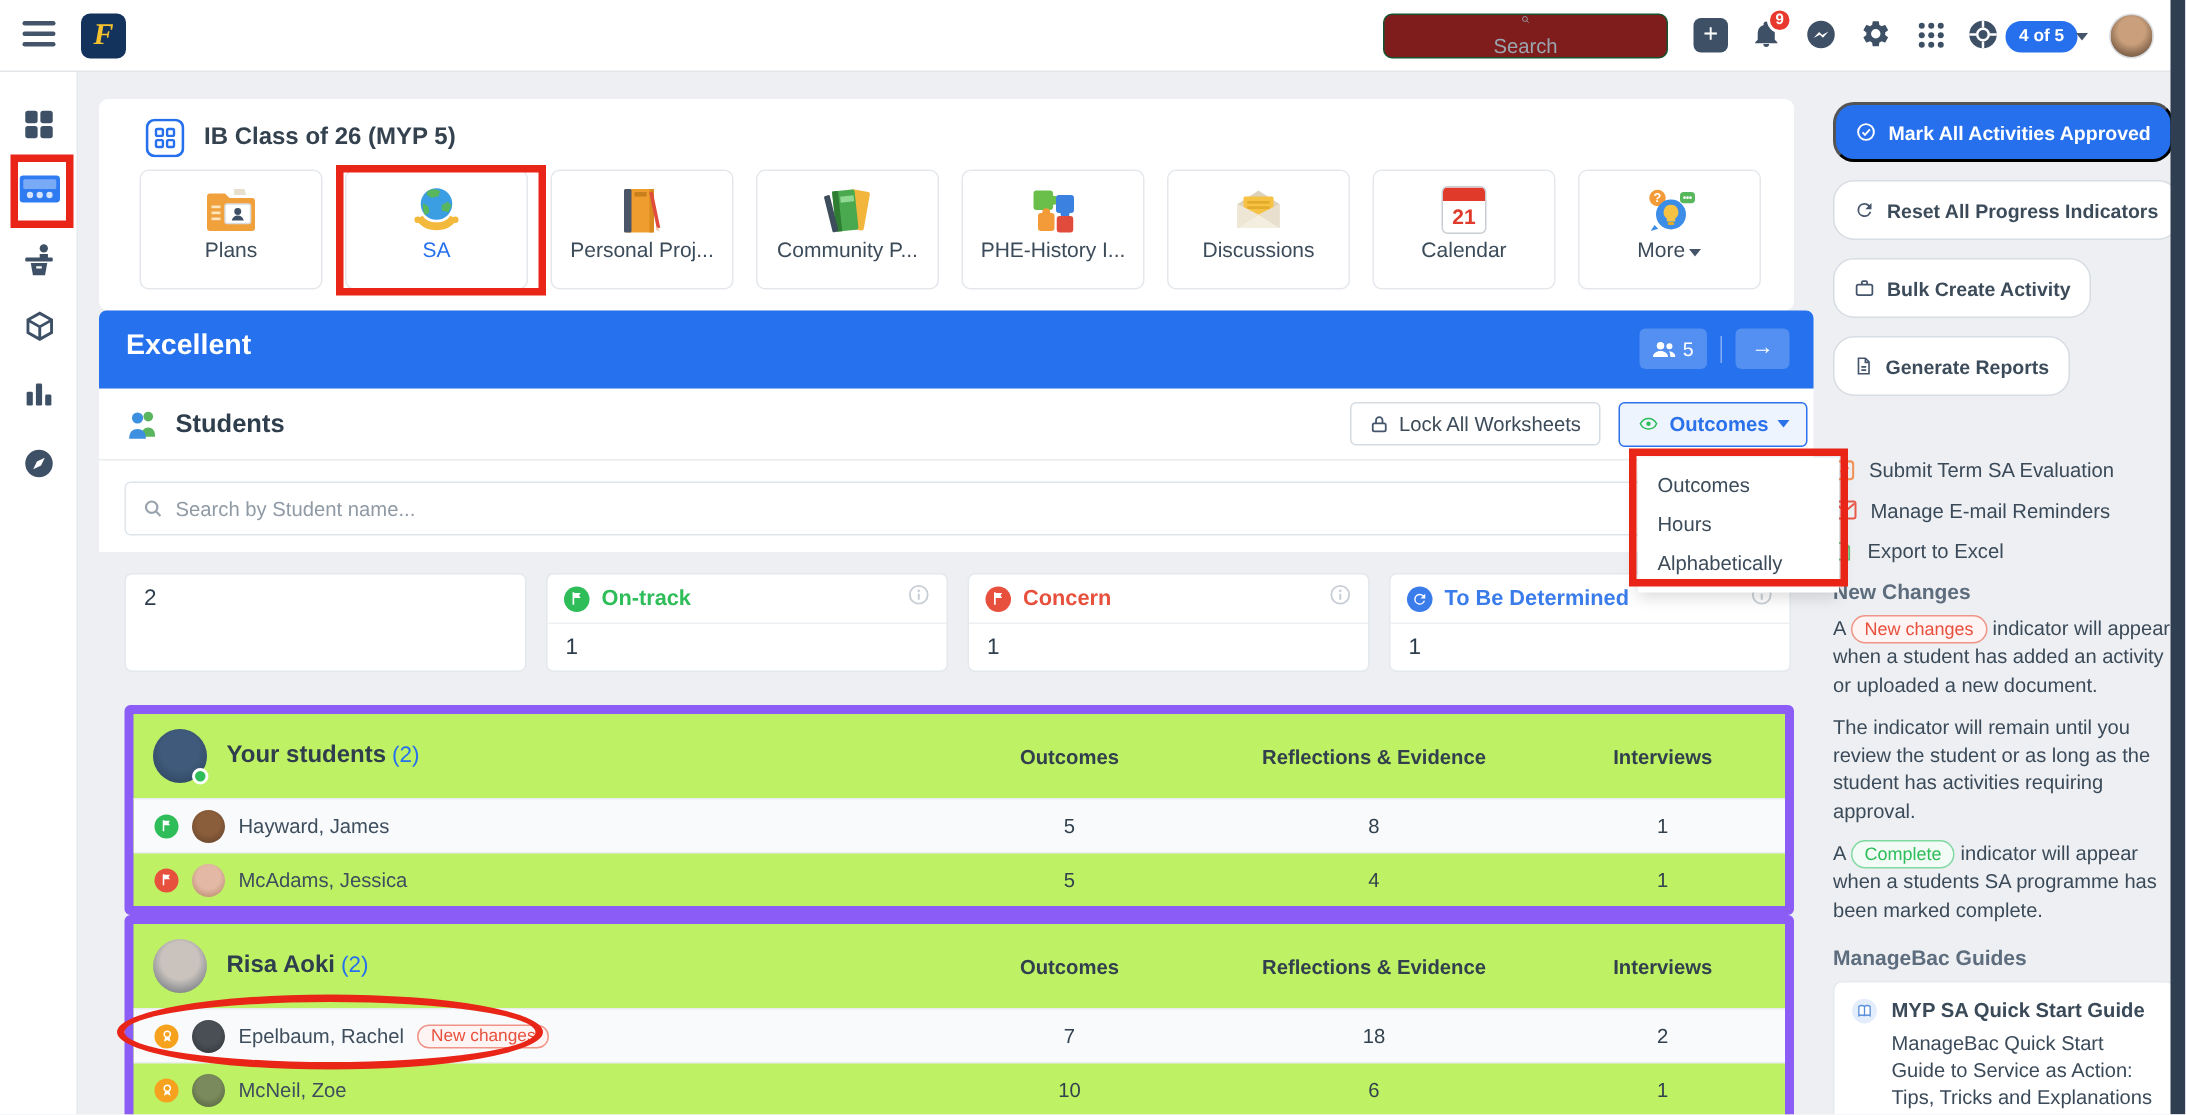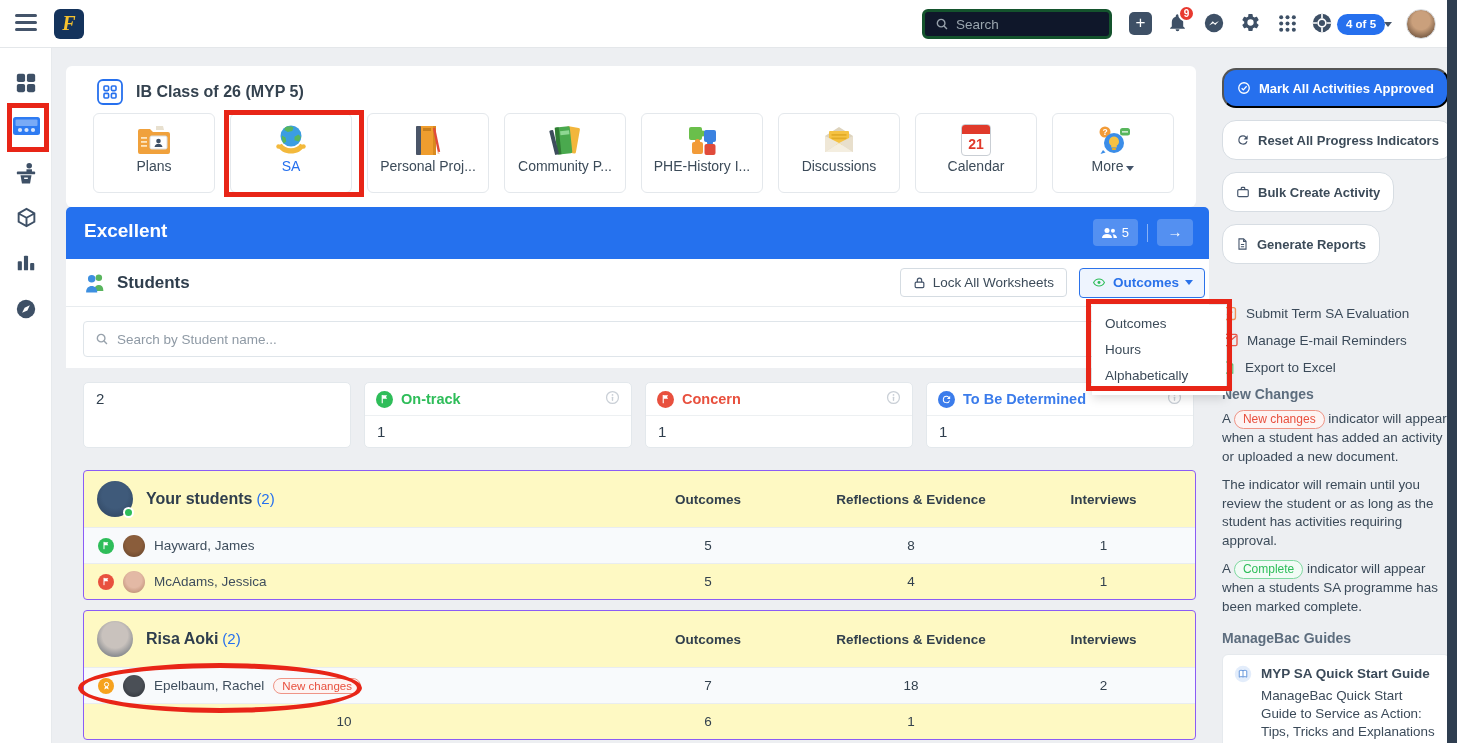--- a/index.html
+++ b/index.html
@@ -6,21 +6,21 @@
   html,body { width:1457px; height:743px; }
   body { font-family:"Liberation Sans","DejaVu Sans",sans-serif; }
   .page { position:relative; width:1457px; height:743px; overflow:hidden; background:#edeff2; color:#3f4e5d; }
 
   
   .navbar { position:absolute; left:0; top:0; width:1457px; height:48px; background:#fff; border-bottom:1px solid #e4e7ea; z-index:10; }
   .hamburger { position:absolute; left:15px; top:14px; width:22px; height:18px; cursor:pointer; }
   .hamburger i { display:block; height:3px; background:#44546a; border-radius:2px; margin-bottom:4px; }
   .brand-logo { position:absolute; left:54px; top:9px; width:30px; height:30px; background:#14335c; border-radius:6px; color:#f6c22e; font-weight:bold; font-style:italic; font-size:20px; text-align:center; line-height:29px; font-family:"Liberation Serif",serif; }
   .school-name { position:absolute; left:94px; top:0; line-height:48px; font-size:16.5px; font-weight:600; color:#3b4a59; }
-  .nav-search { position:absolute; left:922px; top:9px; width:190px; height:30px; background:#0f172a; border:3px solid #14532d; border-radius:6px; display:flex; align-items:center; padding:0 10px; gap:7px; }
+  .nav-search { position:absolute; left:922px; top:9px; width:190px; height:30px; background:#7f1d1d; border:1px solid #14532d; border-radius:6px; display:flex; align-items:center; padding:0 10px; gap:7px;flex-direction:column; }
   .nav-search span { font-size:13.5px; color:#9aa5ae; }
   .nav-plus { position:absolute; left:1129px; top:12px; width:23px; height:23px; background:#3e5066; border-radius:5px; color:#fff; font-size:17px; line-height:21px; text-align:center; }
   .nav-ico { position:absolute; top:12px; }
   .bell-wrap { left:1167px; }
   .bell-badge { position:absolute; left:11px; top:-7px; min-width:17px; height:17px; background:#e8392f; border:2px solid #fff; border-radius:9px; color:#fff; font-size:10px; font-weight:bold; text-align:center; line-height:13px; padding:0 2px; }
   .msgr { left:1203px; } .gearp { left:1240px; } .grid9 { left:1278px; top:14px; } .buoy { left:1311px; }
   .license-pill { position:absolute; left:1337px; top:14px; height:21px; padding:0 9px; background:#2670ee; border-radius:11px; color:#fff; font-size:11.5px; font-weight:bold; line-height:21px; }
   .nav-caret { position:absolute; left:1384px; top:22px; width:0; height:0; border-left:4px solid transparent; border-right:4px solid transparent; border-top:5px solid #44546a; }
   .avatar-nav { position:absolute; left:1406px; top:9px; width:30px; height:30px; border-radius:50%; background:radial-gradient(circle at 50% 38%, #caa07c 0 40%, #8a6a50 70%, #5d4a3a 100%); border:1px solid #d9dde1; }
 
@@ -72,21 +72,21 @@
 
   
   .status-card { position:absolute; top:382px; width:268px; height:66px; background:#fff; border:1px solid #e3e8ec; border-radius:5px; }
   .sc-head { height:33px; display:flex; align-items:center; gap:8px; padding:0 11px; border-bottom:1px solid #edf0f2; }
   .sc-label { font-size:14.5px; font-weight:600; }
   .sc-info { margin-left:auto; }
   .sc-ico { width:17px; height:17px; border-radius:50%; display:flex; align-items:center; justify-content:center; flex:none; }
   .sc-val { padding:7px 12px 0; font-size:15px; color:#2f3e4d; }
 
   
-  .tablecard { position:absolute; left:83px; width:1113px; background:#fef9c3; border:1px solid #8b5cf6; border-radius:4px; overflow:hidden; }
+  .tablecard { position:absolute; left:83px; width:1113px; background:#bef264; border:6px solid #8b5cf6; border-radius:4px; overflow:hidden; }
   .tgrid { display:grid; grid-template-columns:520px 208px 198px 187px; align-items:center; }
   .thead { height:56px; }
   .th-first { display:flex; align-items:center; gap:13px; padding-left:13px; }
   .gavatar { position:relative; width:36px; height:36px; border-radius:50%; flex:none; }
   .gdot { position:absolute; right:-1px; bottom:-1px; width:11px; height:11px; background:#2ebd59; border:2px solid #fff; border-radius:50%; }
   .gname { font-size:16px; font-weight:bold; color:#2f3e4d; }
   .gcount { font-size:15px; color:#2670ee; margin-left:4px; }
   .colhead { font-size:13.5px; font-weight:600; color:#32404d; text-align:center; }
   .trow { height:36px; border-top:1px solid #e9edf0; cursor:pointer; }
   .trow.alt { background:#f8fafc; }
@@ -552,20 +552,30 @@
           </span>
         <span class="ravatar av5"></span>
         <span class="rname">Epelbaum, Rachel</span>
         <span class="badge-new">New changes</span>
       </div>
       <div class="rval">7</div>
       <div class="rval">18</div>
       <div class="rval">2</div>
     </div>
     <div class="tgrid trow">
+      <div class="r-first">
+        <span class="st-ico" style="background-color: rgb(246, 162, 30);">
+            <svg width="9" height="10" viewBox="0 0 24 26">
+              <circle cx="12" cy="9" r="5.5" fill="none" stroke="#fff" stroke-width="2.6"></circle>
+              <path d="m8.5 13.5-2.5 9 6-3.4 6 3.4-2.5-9-3.5 1.6z" fill="#fff"></path>
+            </svg>
+          </span>
+        <span class="ravatar av6"></span>
+        <span class="rname">McNeil, Zoe</span>
+      </div>
       <div class="rval">10</div>
       <div class="rval">6</div>
       <div class="rval">1</div>
     </div>
   </div>
 
   <aside class="rpanel">
     <button class="rbtn primary">
       <svg width="14" height="14" viewBox="0 0 24 24" fill="none" stroke="#fff" stroke-width="2.2">
           <circle cx="12" cy="12" r="9"></circle>

